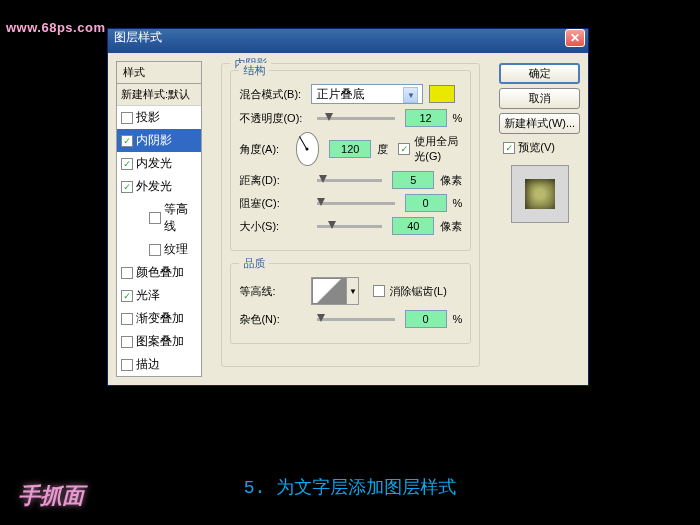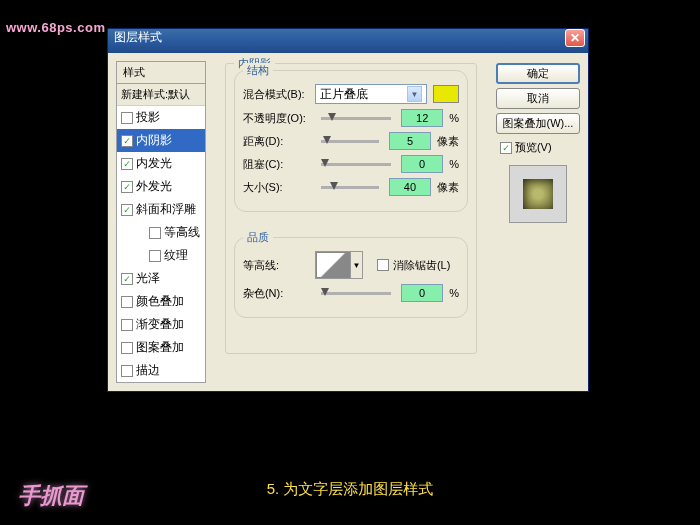--- a/index.html
+++ b/index.html
@@ -15,45 +15,45 @@
 .styles-list{}
 .style-item{padding:3px 4px;display:flex;align-items:center;gap:3px;font-size:11px;cursor:pointer}
 .style-item.defaults{background:#ece9d8;border-bottom:1px solid #d0d0d0}
 .style-item.selected{background:#316ac5;color:#fff}
 .style-item.indent{padding-left:32px}
 .chk{width:12px;height:12px;border:1px solid #888;background:#fff;display:inline-flex;align-items:center;justify-content:center;font-size:9px;color:#21a121;flex-shrink:0}
 .chk.checked::before{content:"✓"}
 .chk.selected-chk{background:#fff}
 .main-panel{flex:1;padding:2px 4px}
 .fieldset{border:1px solid #d0d0c0;border-radius:3px;padding:6px 8px 10px;margin-bottom:6px;position:relative}
-.fieldset-inner{border:1px solid #d0d0c0;border-radius:12px;padding:8px 8px 10px;margin-bottom:25px;position:relative}
+.fieldset-inner{border:1px solid #d0d0c0;border-radius:3px;padding:8px 8px 10px;margin-bottom:12px;position:relative}
 .legend{position:absolute;top:-8px;left:8px;background:#ece9d8;padding:0 4px;color:#30609f;font-size:11px}
 .legend-inner{position:absolute;top:-8px;left:8px;background:#ece9d8;padding:0 4px;color:#30609f;font-size:11px}
 .row{display:flex;align-items:center;margin:5px 0;gap:4px}
 .row-label{width:68px;font-size:11px}
-.select{width:112px;height:20px;border:1px solid #7f9db9;background:#fff;display:flex;align-items:center;padding:0 4px;justify-content:space-between}
+.select{width:112px;height:20px;border:1px solid #7f9db9;background:#fff;display:flex;align-items:flex-end;padding:0 4px;justify-content:space-between}
 .select-arrow{width:15px;height:16px;background:linear-gradient(#dbeafc,#b7d3f6);border:1px solid #abc3e4;display:flex;align-items:center;justify-content:center;font-size:8px;color:#4d6185}
 .color-swatch{width:26px;height:18px;background:#e8e800;border:1px solid #888;margin-left:2px}
 .slider{flex:1;height:3px;background:#b0b0b0;position:relative;margin:0 6px;max-width:110px}
 .slider-thumb{position:absolute;top:-4px;width:0;height:0;border-left:4px solid transparent;border-right:4px solid transparent;border-top:8px solid #555}
 .num-input{width:42px;height:18px;border:1px solid #7f9db9;background:#86efac;text-align:center;font-size:11px;padding:1px}
 .unit{font-size:11px;margin-left:2px}
 .angle-dial{width:34px;height:34px;border:1px solid #888;border-radius:50%;background:#fff;position:relative;margin:0 6px}
 .angle-line{position:absolute;left:50%;top:50%;width:15px;height:1px;background:#000;transform-origin:left center;transform:rotate(-120deg)}
 .angle-dot{position:absolute;left:50%;top:50%;width:3px;height:3px;background:#000;border-radius:50%;transform:translate(-50%,-50%)}
 .contour-box{width:34px;height:26px;border:1px solid #888;background:linear-gradient(135deg,#fff 48%,#888 52%);display:inline-block}
 .contour-wrap{display:flex;align-items:center;border:1px solid #999}
 .contour-arrow{width:12px;height:26px;background:#ece9d8;border-left:1px solid #999;display:flex;align-items:center;justify-content:center;font-size:8px}
 .right-panel{width:86px;display:flex;flex-direction:column;gap:4px;padding-top:2px}
 .btn{height:21px;border:1px solid #888;background:linear-gradient(#fff,#ece9d8);border-radius:3px;font-size:11px;cursor:pointer;display:flex;align-items:center;justify-content:center}
 .btn.default{border:2px solid #4a7ebb}
 .preview-row{display:flex;align-items:center;gap:3px;margin-top:2px;padding-left:4px}
 .preview-box{width:58px;height:58px;border:1px solid #999;background:#d8d8d8;margin:6px auto 0;display:flex;align-items:center;justify-content:center}
 .preview-inner{width:30px;height:30px;background:radial-gradient(circle,#b9b96e 20%,#8a8a4a 60%,#5a5a30 100%);box-shadow:inset 2px 2px 6px rgba(0,0,0,0.4)}
-.caption{position:absolute;bottom:26px;left:0;right:0;text-align:center;color:#fde047;font-size:15px;font-family:Liberation Sans, sans-serif}
+.caption{position:absolute;bottom:26px;left:0;right:0;text-align:center;color:#0ea5e9;font-size:18px;font-family:Liberation Mono, monospace}
 .logo{position:absolute;bottom:14px;left:18px;color:#e89ad0;font-size:22px;font-style:italic;font-weight:bold;text-shadow:0 0 6px rgba(232,154,208,0.7);font-family:"STKaiti","KaiTi"}
 </style>
 </head>
 <body>
 
 <div class="watermark">www.68ps.com</div>
 
 <div class="dialog">
   <div class="titlebar">
     <span class="titlebar-text">图层样式</span>
@@ -75,39 +75,35 @@
               <span>内阴影</span>
             </div>
             <div class="style-item">
               <span class="chk checked"></span>
               <span>内发光</span>
             </div>
             <div class="style-item">
               <span class="chk checked"></span>
               <span>外发光</span>
             </div>
-            <div class="style-item">
-              <span class="chk checked"></span>
-              <span>斜面和浮雕</span>
-            </div>
             <div class="style-item indent">
               <span class="chk"></span>
               <span>等高线</span>
             </div>
             <div class="style-item indent">
               <span class="chk"></span>
               <span>纹理</span>
+            </div>
+            <div class="style-item">
+              <span class="chk"></span>
+              <span>颜色叠加</span>
             </div>
             <div class="style-item">
               <span class="chk checked"></span>
               <span>光泽</span>
-            </div>
-            <div class="style-item">
-              <span class="chk"></span>
-              <span>颜色叠加</span>
             </div>
             <div class="style-item">
               <span class="chk"></span>
               <span>渐变叠加</span>
             </div>
             <div class="style-item">
               <span class="chk"></span>
               <span>图案叠加</span>
             </div>
             <div class="style-item">
@@ -136,20 +132,31 @@
 
           <div class="row">
             <span class="row-label">不透明度(O):</span>
             <div class="slider">
                 <div class="slider-thumb" style="left:10%"></div>
               </div>
             <input class="num-input" value="12" style="">
             <span class="unit">%</span>
           </div>
 
+          <div class="row">
+            <span class="row-label">角度(A):</span>
+            <div class="angle-dial">
+                <div class="angle-line"></div>
+                <div class="angle-dot"></div>
+              </div>
+            <input class="num-input" value="120" style="">
+            <span class="unit">度</span>
+            <span class="chk checked" style="margin-left:6px"></span>
+            <span style="font-size:11px">使用全局光(G)</span>
+          </div>
 
           <div class="row">
             <span class="row-label">距离(D):</span>
             <div class="slider">
                 <div class="slider-thumb" style="left:3%"></div>
               </div>
             <input class="num-input" value="5" style="">
             <span class="unit">像素</span>
           </div>
 
@@ -193,21 +200,21 @@
             <input class="num-input" value="0" style="">
             <span class="unit">%</span>
           </div>
         </div>
       </div>
     </div>
 
     <div class="right-panel">
       <div class="btn default">确定</div>
       <div class="btn">取消</div>
-      <div class="btn">图案叠加(W)...</div>
+      <div class="btn">新建样式(W)...</div>
       <div class="preview-row">
         <span class="chk checked"></span>
         <span style="font-size:11px">预览(V)</span>
       </div>
       <div class="preview-box">
         <div class="preview-inner"></div>
       </div>
     </div>
 
   </div>

